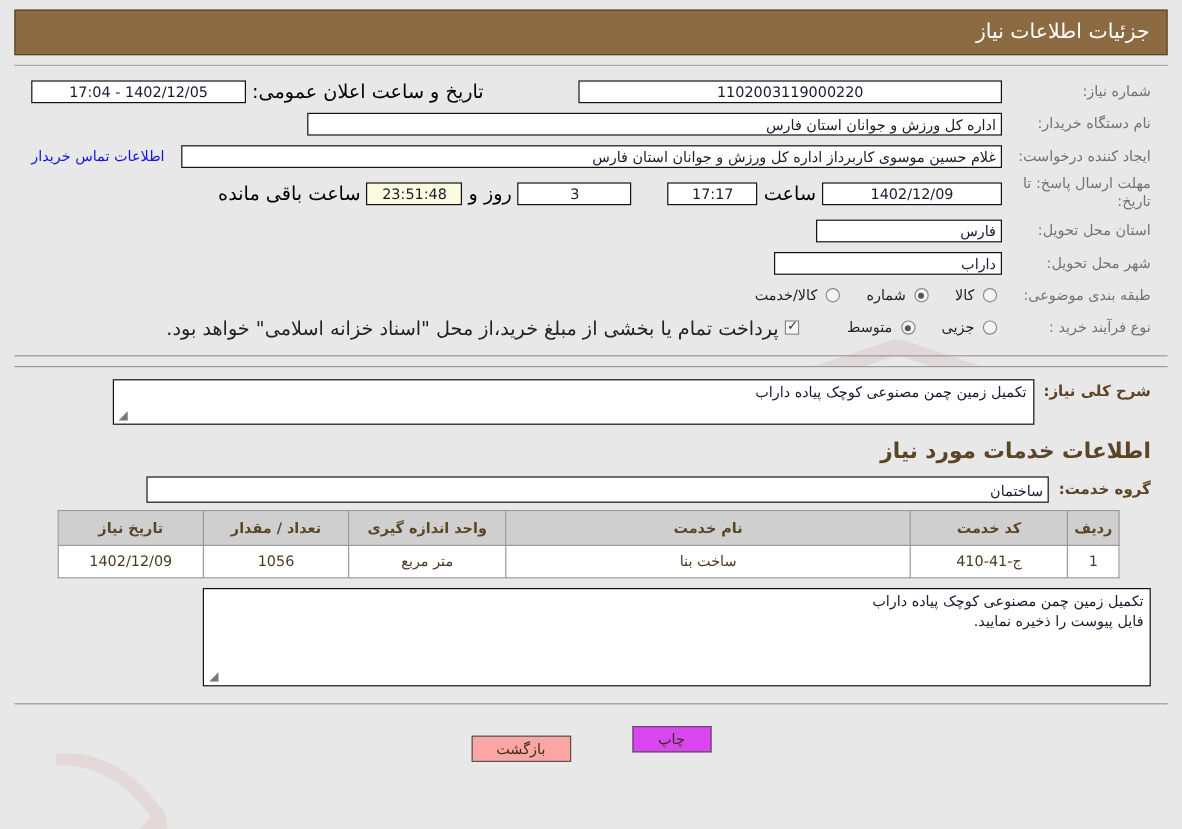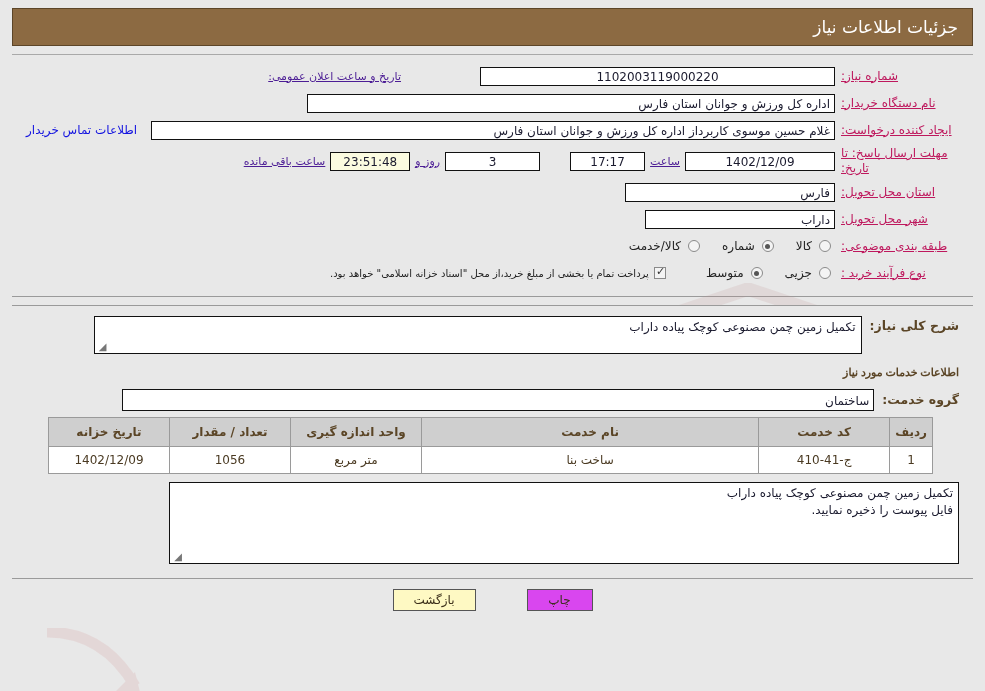--- a/index.html
+++ b/index.html
@@ -51,27 +51,26 @@
   
   .frow {
     display: flex;
     align-items: center;
     margin-bottom: 5px;
     padding: 0 14px;
     box-sizing: border-box;
     min-height: 22px;
   }
   .lbl {
-    color: #be185d;
-    font-size: 12px;
-    text-align: left;
+    color: #737373;
+    font-size: 12px;
+    text-align: right;
     flex: 0 0 auto;
     padding-left: 6px;
     line-height: 1.25;
-    text-decoration: underline;
   }
   .lbl-w {
     width: 118px;
   }
   .fld {
     border: 1px solid #111;
     background: #ffffff;
     height: 19px;
     line-height: 19px;
     font-size: 12px;
@@ -86,25 +85,24 @@
   .fld.yellow { background: #fbfbe0; }
 
   .link {
     color: #1414e0;
     font-size: 12px;
     text-decoration: none;
     cursor: pointer;
     white-space: nowrap;
   }
   .plain {
-    color: #4c1d95;
-    font-size: 11px;
+    color: #000000;
+    font-size: 16px;
     white-space: nowrap;
     padding: 0 5px;
-    text-decoration: underline;
   }
 
   
   .radio {
     width: 12px;
     height: 12px;
     border-radius: 50%;
     border: 1px solid #8a8a8a;
     background: #f4f4f4;
     display: inline-block;
@@ -149,21 +147,21 @@
     margin-left: 5px;
   }
   .checkbox.on::after {
     content: "\2713";
     position: absolute;
     top: -3px; left: 1px;
     font-size: 11px;
     color: #333;
   }
   .note-text {
-    font-size: 10px;
+    font-size: 16px;
     color: #232323;
     white-space: nowrap;
   }
 
   
   .panel-mid {
     padding: 10px 0 8px 0;
   }
   .brow {
     display: flex;
@@ -197,25 +195,24 @@
     bottom: 1px;
     left: 2px;
     width: 10px; height: 10px;
     color: #777;
     font-size: 10px;
     line-height: 10px;
   }
   .section-heading {
     font-weight: bold;
     color: #5b4526;
-    font-size: 11px;
+    font-size: 18px;
     padding: 0 14px;
     margin: 12px 0 10px 0;
     text-align: right;
-    font-family: Liberation Serif, serif;
   }
 
   
   .tbl-wrap {
     padding: 0 40px 0 36px;
     margin-top: 6px;
   }
   table.items {
     width: 100%;
     border-collapse: collapse;
@@ -254,21 +251,21 @@
     border: 1px solid #555;
     font-size: 12px;
     padding: 3px 20px;
     cursor: pointer;
     color: #3b2f1a;
     box-sizing: border-box;
     min-width: 66px;
     text-align: center;
   }
   .btn-print { background: #d946ef; margin-left: 35px; }
-  .btn-back  { background: #fef9c3; }
+  .btn-back  { background: #fca5a5; margin-top: 16px; }
 
   
   .watermark {
     position: absolute;
     pointer-events: none;
     opacity: 0.16;
     user-select: none;
   }
   #wm-shield {
     top: 228px;
@@ -306,25 +303,26 @@
   <svg class="watermark" id="wm-shield" viewBox="0 0 100 90">
     <path d="M50 4 L92 18 L92 46 C92 70 72 83 50 88 C28 83 8 70 8 46 L8 18 Z" fill="none" stroke="#b98a8a" stroke-width="9"></path>
     <path d="M30 44 L45 60 L72 30" fill="none" stroke="#b98a8a" stroke-width="9"></path>
   </svg>
   <div class="watermark" id="wm-text">AnaTender.net</div>
 
   <div class="frow">
     <span class="lbl lbl-w">شماره نیاز:</span>
     <span class="fld center" style="width:355px">1102003119000220</span>
     <span class="plain" style="margin-right:74px">تاریخ و ساعت اعلان عمومی:</span>
+    <span class="fld center" style="width:180px">1402/12/05 - 17:04</span>
   </div>
 
   <div class="frow">
     <span class="lbl lbl-w">نام دستگاه خریدار:</span>
-    <span class="fld" style="width:528px">اداره کل ورزش و جوانان استان فارس</span>
+    <span class="fld" style="width:579px">اداره کل ورزش و جوانان استان فارس</span>
   </div>
 
   <div class="frow">
     <span class="lbl lbl-w">ایجاد کننده درخواست:</span>
     <span class="fld" style="width:698px">غلام حسین موسوی کاربرداز اداره کل ورزش و جوانان استان فارس</span>
     <a class="link" style="margin-right:14px">اطلاعات تماس خریدار</a>
   </div>
 
   <div class="frow">
     <span class="lbl lbl-w" style="white-space:normal">مهلت ارسال پاسخ: تا تاریخ:</span>
@@ -332,21 +330,21 @@
     <span class="plain">ساعت</span>
     <span class="fld center" style="width:75px">17:17</span>
     <span class="fld center" style="width:95px;margin-right:30px">3</span>
     <span class="plain">روز و</span>
     <span class="fld center yellow" style="width:80px">23:51:48</span>
     <span class="plain">ساعت باقی مانده</span>
   </div>
 
   <div class="frow">
     <span class="lbl lbl-w">استان محل تحویل:</span>
-    <span class="fld" style="width:210px">فارس</span>
+    <span class="fld" style="width:155px">فارس</span>
   </div>
 
   <div class="frow">
     <span class="lbl lbl-w">شهر محل تحویل:</span>
     <span class="fld" style="width:190px">داراب</span>
   </div>
 
   <div class="frow">
     <span class="lbl lbl-w">طبقه بندی موضوعی:</span>
     <span class="radio-group">
@@ -406,21 +404,21 @@
 
   <div class="tbl-wrap">
     <table class="items">
       <thead>
         <tr>
           <th style="width:30px">ردیف</th>
           <th style="width:120px">کد خدمت</th>
           <th>نام خدمت</th>
           <th style="width:120px">واحد اندازه گیری</th>
           <th style="width:110px">تعداد / مقدار</th>
-          <th style="width:110px">تاریخ خزانه</th>
+          <th style="width:110px">تاریخ نیاز</th>
         </tr>
       </thead>
       <tbody>
         <tr>
           <td>1</td>
           <td>ج-41-410</td>
           <td>ساخت بنا</td>
           <td>متر مربع</td>
           <td>1056</td>
           <td>1402/12/09</td>

